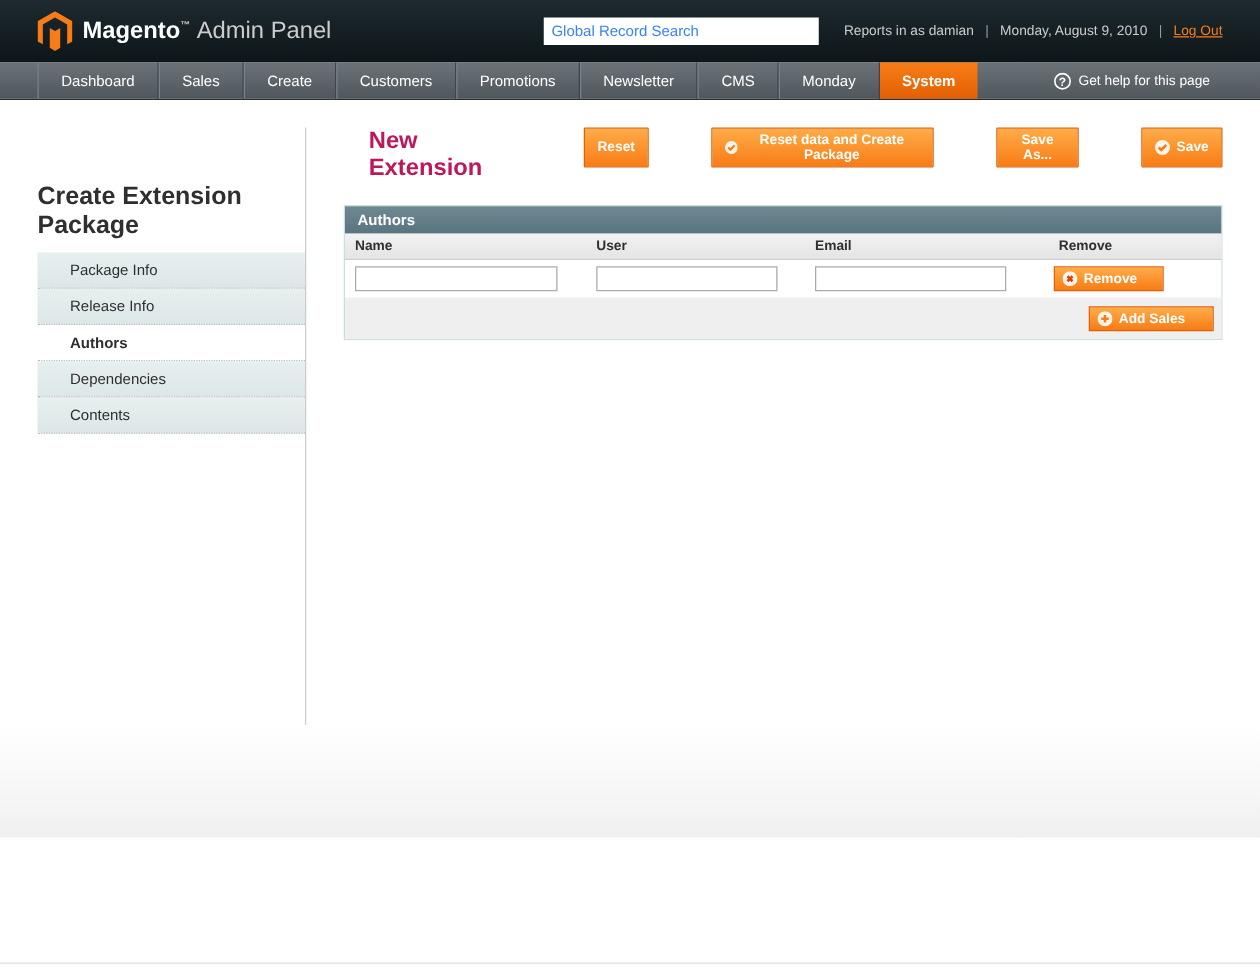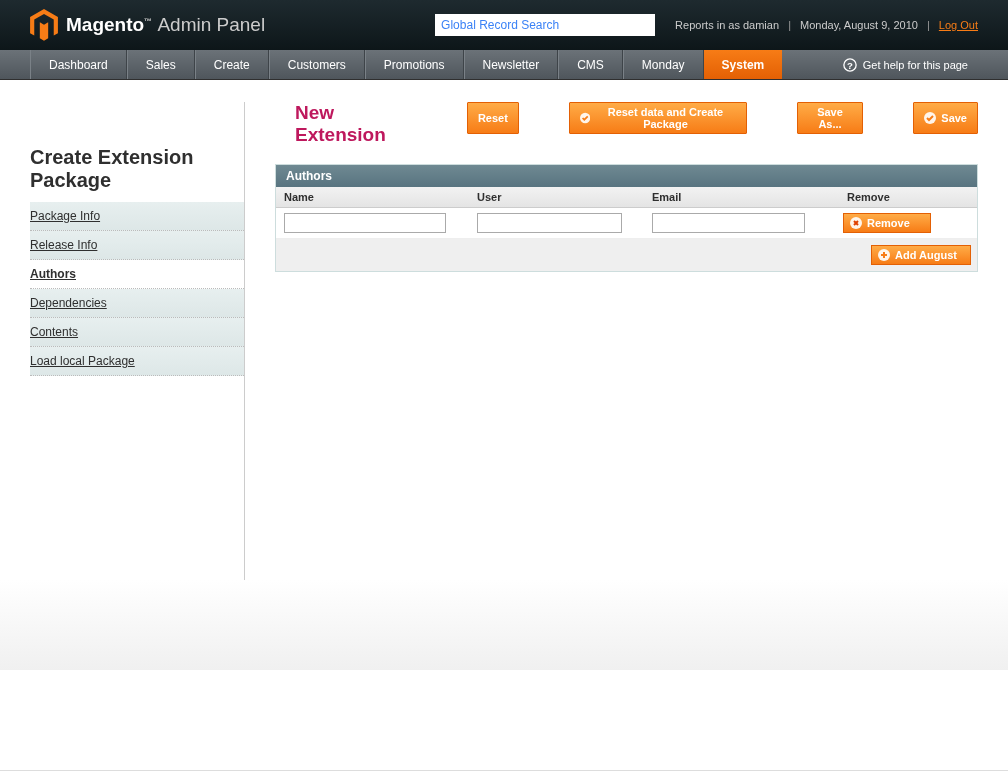--- a/index.html
+++ b/index.html
@@ -18,21 +18,21 @@
 .nav { background:linear-gradient(to bottom,#6b7278 0%,#4f565c 100%); height:30px; display:flex; align-items:stretch; padding:0 30px; border-bottom:1px solid #2f2f2f; }
 .nav-item { color:#fff; font-size:12px; padding:0 18px; display:flex; align-items:center; cursor:pointer; border-left:1px solid #7a8187; border-right:1px solid #3e4449; }
 .nav-item.active { background:linear-gradient(to bottom,#f77c16 0%,#e36004 100%); border:none; font-weight:bold; }
 .nav-spacer { flex:1; }
 .nav-help { color:#fff; font-size:11px; display:flex; align-items:center; gap:6px; padding:0 10px; }
 .nav-help svg { width:14px; height:14px; }
 .body-wrap { display:flex; padding:22px 30px 0 30px; min-height:500px; }
 .sidebar { width:215px; border-right:1px solid #ccc; padding-right:0; }
 .sidebar h3 { font-size:20px; color:#2f2f2f; font-weight:bold; margin-bottom:10px; padding-left:0;margin-top:44px; }
 .side-tabs { list-style:none; }
-.side-tabs li { border-bottom:1px dotted #bbb; padding:7px 0; font-size:12px; color:#2f2f2f; cursor:pointer; background:linear-gradient(to bottom,#e7efef 0%,#dde7e7 100%);text-decoration:underline; }
+.side-tabs li { border-bottom:1px dotted #bbb; padding:7px 26px; font-size:12px; color:#2f2f2f; cursor:pointer; background:linear-gradient(to bottom,#e7efef 0%,#dde7e7 100%); }
 .side-tabs li.active { background:#fff; font-weight:bold; border-left:none; }
 .main { flex:1; padding-left:30px; }
 .page-head { display:flex; justify-content:space-between; align-items:flex-start; margin-bottom:18px; }
 .page-title { color:#be185d; font-size:19px; font-weight:bold; padding-left:20px; }
 .buttons { display:flex; gap:6px; }
 .btn { background:linear-gradient(to bottom,#ffac47 0%,#f77c16 100%); border:1px solid #e36004; color:#fff; font-weight:bold; font-size:11px; padding:3px 10px; cursor:pointer; display:inline-flex; align-items:center; gap:5px; border-radius:1px;margin-left:44px; }
 .btn svg { width:12px; height:12px; }
 .panel { border:1px solid #cddddd; }
 .panel-head { background:linear-gradient(to bottom,#6f8992 0%,#587480 100%); color:#fff; font-weight:bold; font-size:12px; padding:4px 10px; }
 .panel-body { background:#fff; }
@@ -97,21 +97,20 @@
 
 <div class="body-wrap">
   <div class="sidebar">
     <h3>Create Extension Package</h3>
     <ul class="side-tabs">
       <li>Package Info</li>
       <li>Release Info</li>
       <li class="active">Authors</li>
       <li>Dependencies</li>
       <li>Contents</li>
-      <li>Load local Package</li>
     </ul>
   </div>
 
   <div class="main">
     <div class="page-head">
       <div class="page-title">New Extension</div>
       <div class="buttons">
         <button class="btn">Reset</button>
         <button class="btn">
           <svg viewBox="0 0 12 12">
@@ -153,21 +152,21 @@
               <span>Remove</span>
             </button>
           </div>
         </div>
         <div class="grid-footer">
           <button class="btn-add">
             <svg viewBox="0 0 12 12">
                 <circle cx="6" cy="6" r="6" fill="#fff" opacity="0.9"></circle>
                 <path d="M6 3 L6 9 M3 6 L9 6" stroke="#f77c16" stroke-width="2"></path>
               </svg>
-            <span>Add August</span>
+            <span>Add Sales</span>
           </button>
         </div>
       </div>
     </div>
   </div>
 </div>
 
 <div class="gradient-bg"></div>
 
 <div class="footer">

